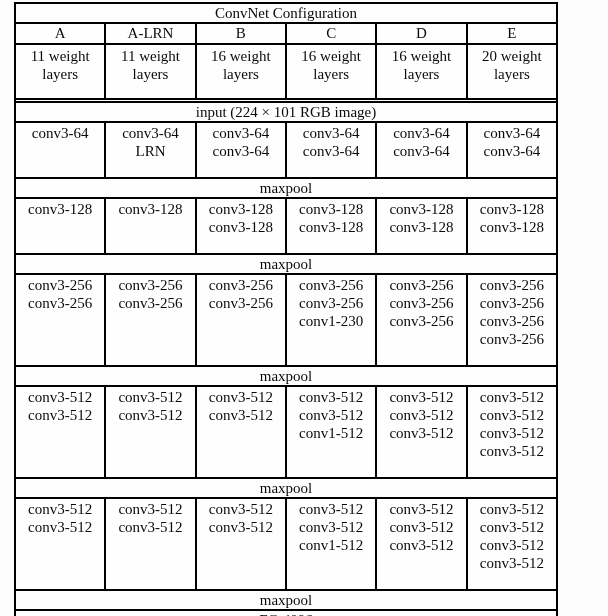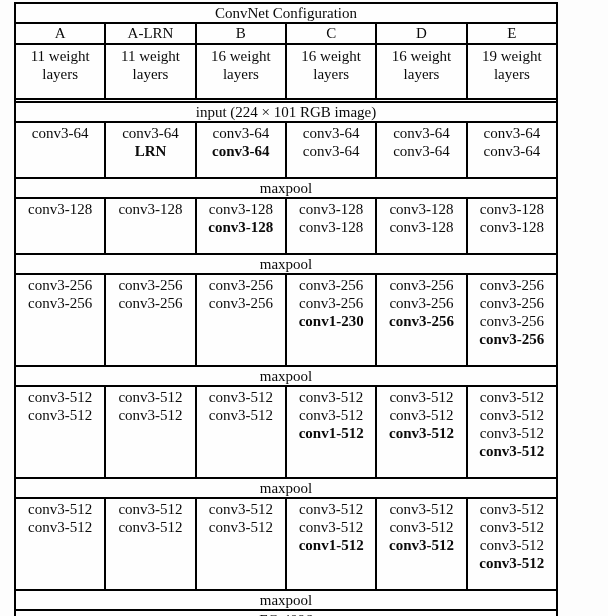--- a/index.html
+++ b/index.html
@@ -26,21 +26,21 @@
     background: #fefefe;
     overflow: hidden;
     white-space: nowrap;
   }
   tr.single td { height: 19px; line-height: 18px; vertical-align: middle; }
   tr.hdr td    { height: 20px; line-height: 19px; vertical-align: middle; }
   tr.depth td  { padding: 2px 0 15px; }
   tr.depth .ln { line-height: 18px; }
   td.cfg       { padding: 1px 0 17px; }
   .ln          { line-height: 18px; height: 18px; }
-  .bold        { font-weight: bold; }
+  .bold        { font-weight: normal; }
   tr.gap-row td {
     height: 3px;
     border-top: 2px solid #000;
     border-bottom: 2px solid #000;
     background: #fff;
     padding: 0;
   }
 </style>
 </head>
 <body>
@@ -84,21 +84,21 @@
     </td>
     <td>
       <div class="ln">16 weight</div>
       <div class="ln">layers</div>
     </td>
     <td>
       <div class="ln">16 weight</div>
       <div class="ln">layers</div>
     </td>
     <td>
-      <div class="ln">19 weight</div>
+      <div class="ln">20 weight</div>
       <div class="ln">layers</div>
     </td>
   </tr>
 
   <tr class="gap-row">
     <td colspan="6"></td>
   </tr>
 
   <tr class="single">
     <td colspan="6">input (224 × 101 RGB image)</td>

